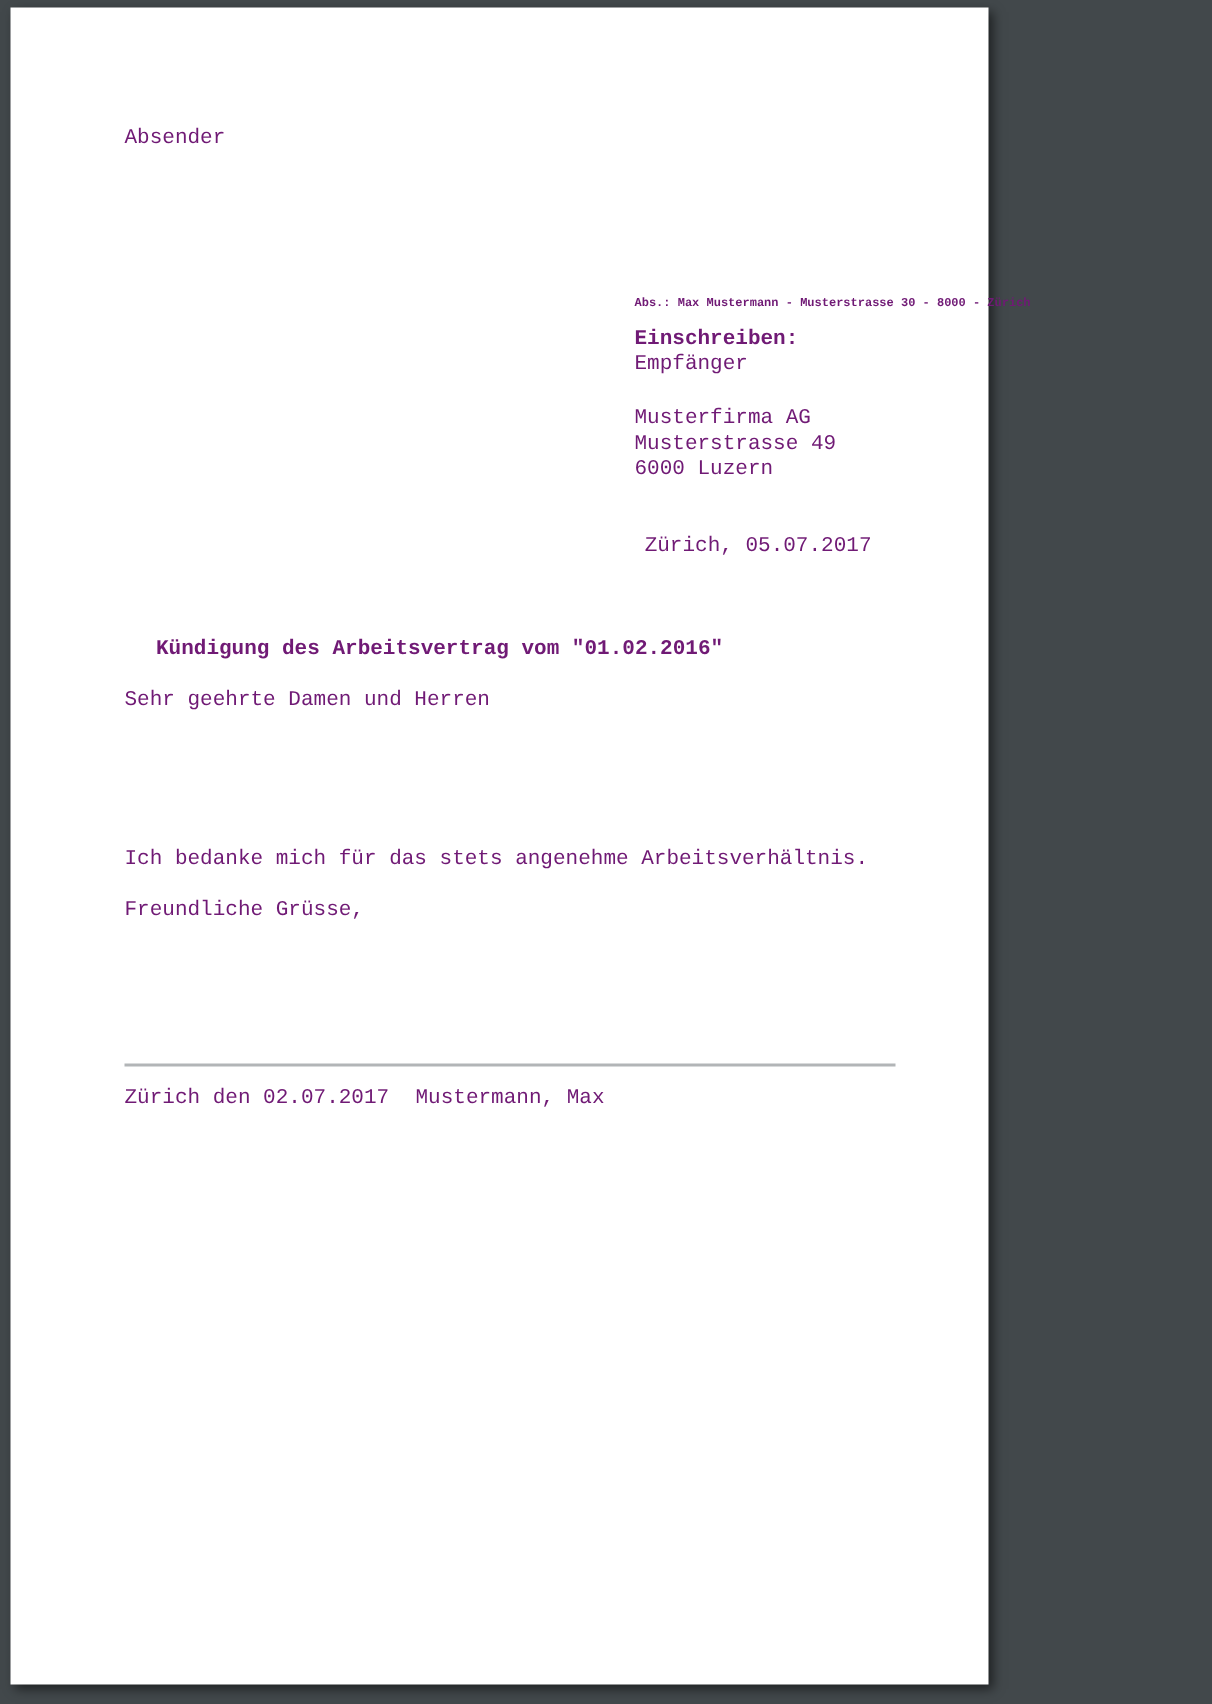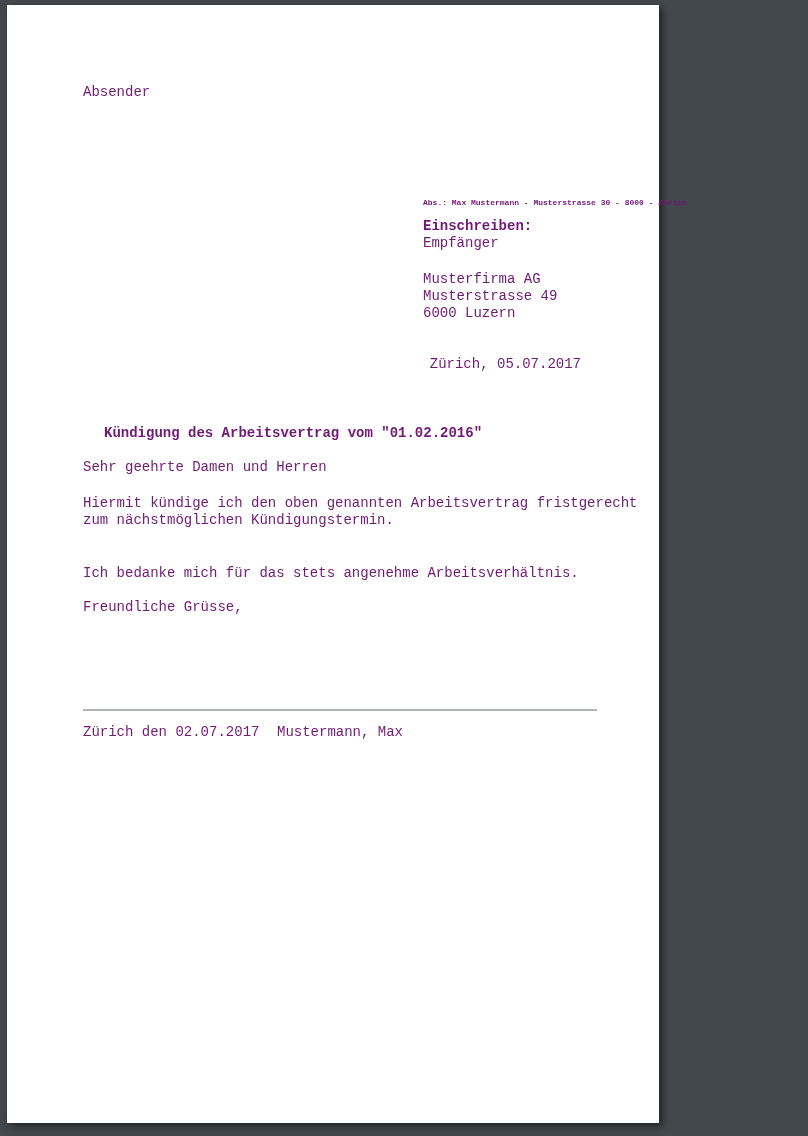--- a/index.html
+++ b/index.html
@@ -64,21 +64,20 @@
     <div class="addr-line">Musterstrasse 49</div>
     <div class="addr-line">6000 Luzern</div>
   </div>
 
   <div class="abs" style="right:78px; top:351px;">Zürich, 05.07.2017</div>
 
   <div class="abs bold" style="left:76px; top:420px;margin-left:21px;">Kündigung des Arbeitsvertrag vom "01.02.2016"</div>
 
   <div class="abs" style="left:76px; top:454px;">Sehr geehrte Damen und Herren</div>
 
-  <div class="abs body-par" style="left:76px; top:490px;">Hiermit kündige ich den oben genannten Arbeitsvertrag fristgerecht zum nächstmöglichen Kündigungstermin.</div>
 
   <div class="abs" style="left:76px; top:560px;">Ich bedanke mich für das stets angenehme Arbeitsverhältnis.</div>
 
   <div class="abs" style="left:76px; top:594px;">Freundliche Grüsse,</div>
 
   <div class="sig-line"></div>
 
   <div class="abs" style="left:76px; top:719px;text-align:center;">Zürich den 02.07.2017</div>
 
   <div class="abs" style="left:270px; top:719px;text-align:right;">Mustermann, Max</div>

